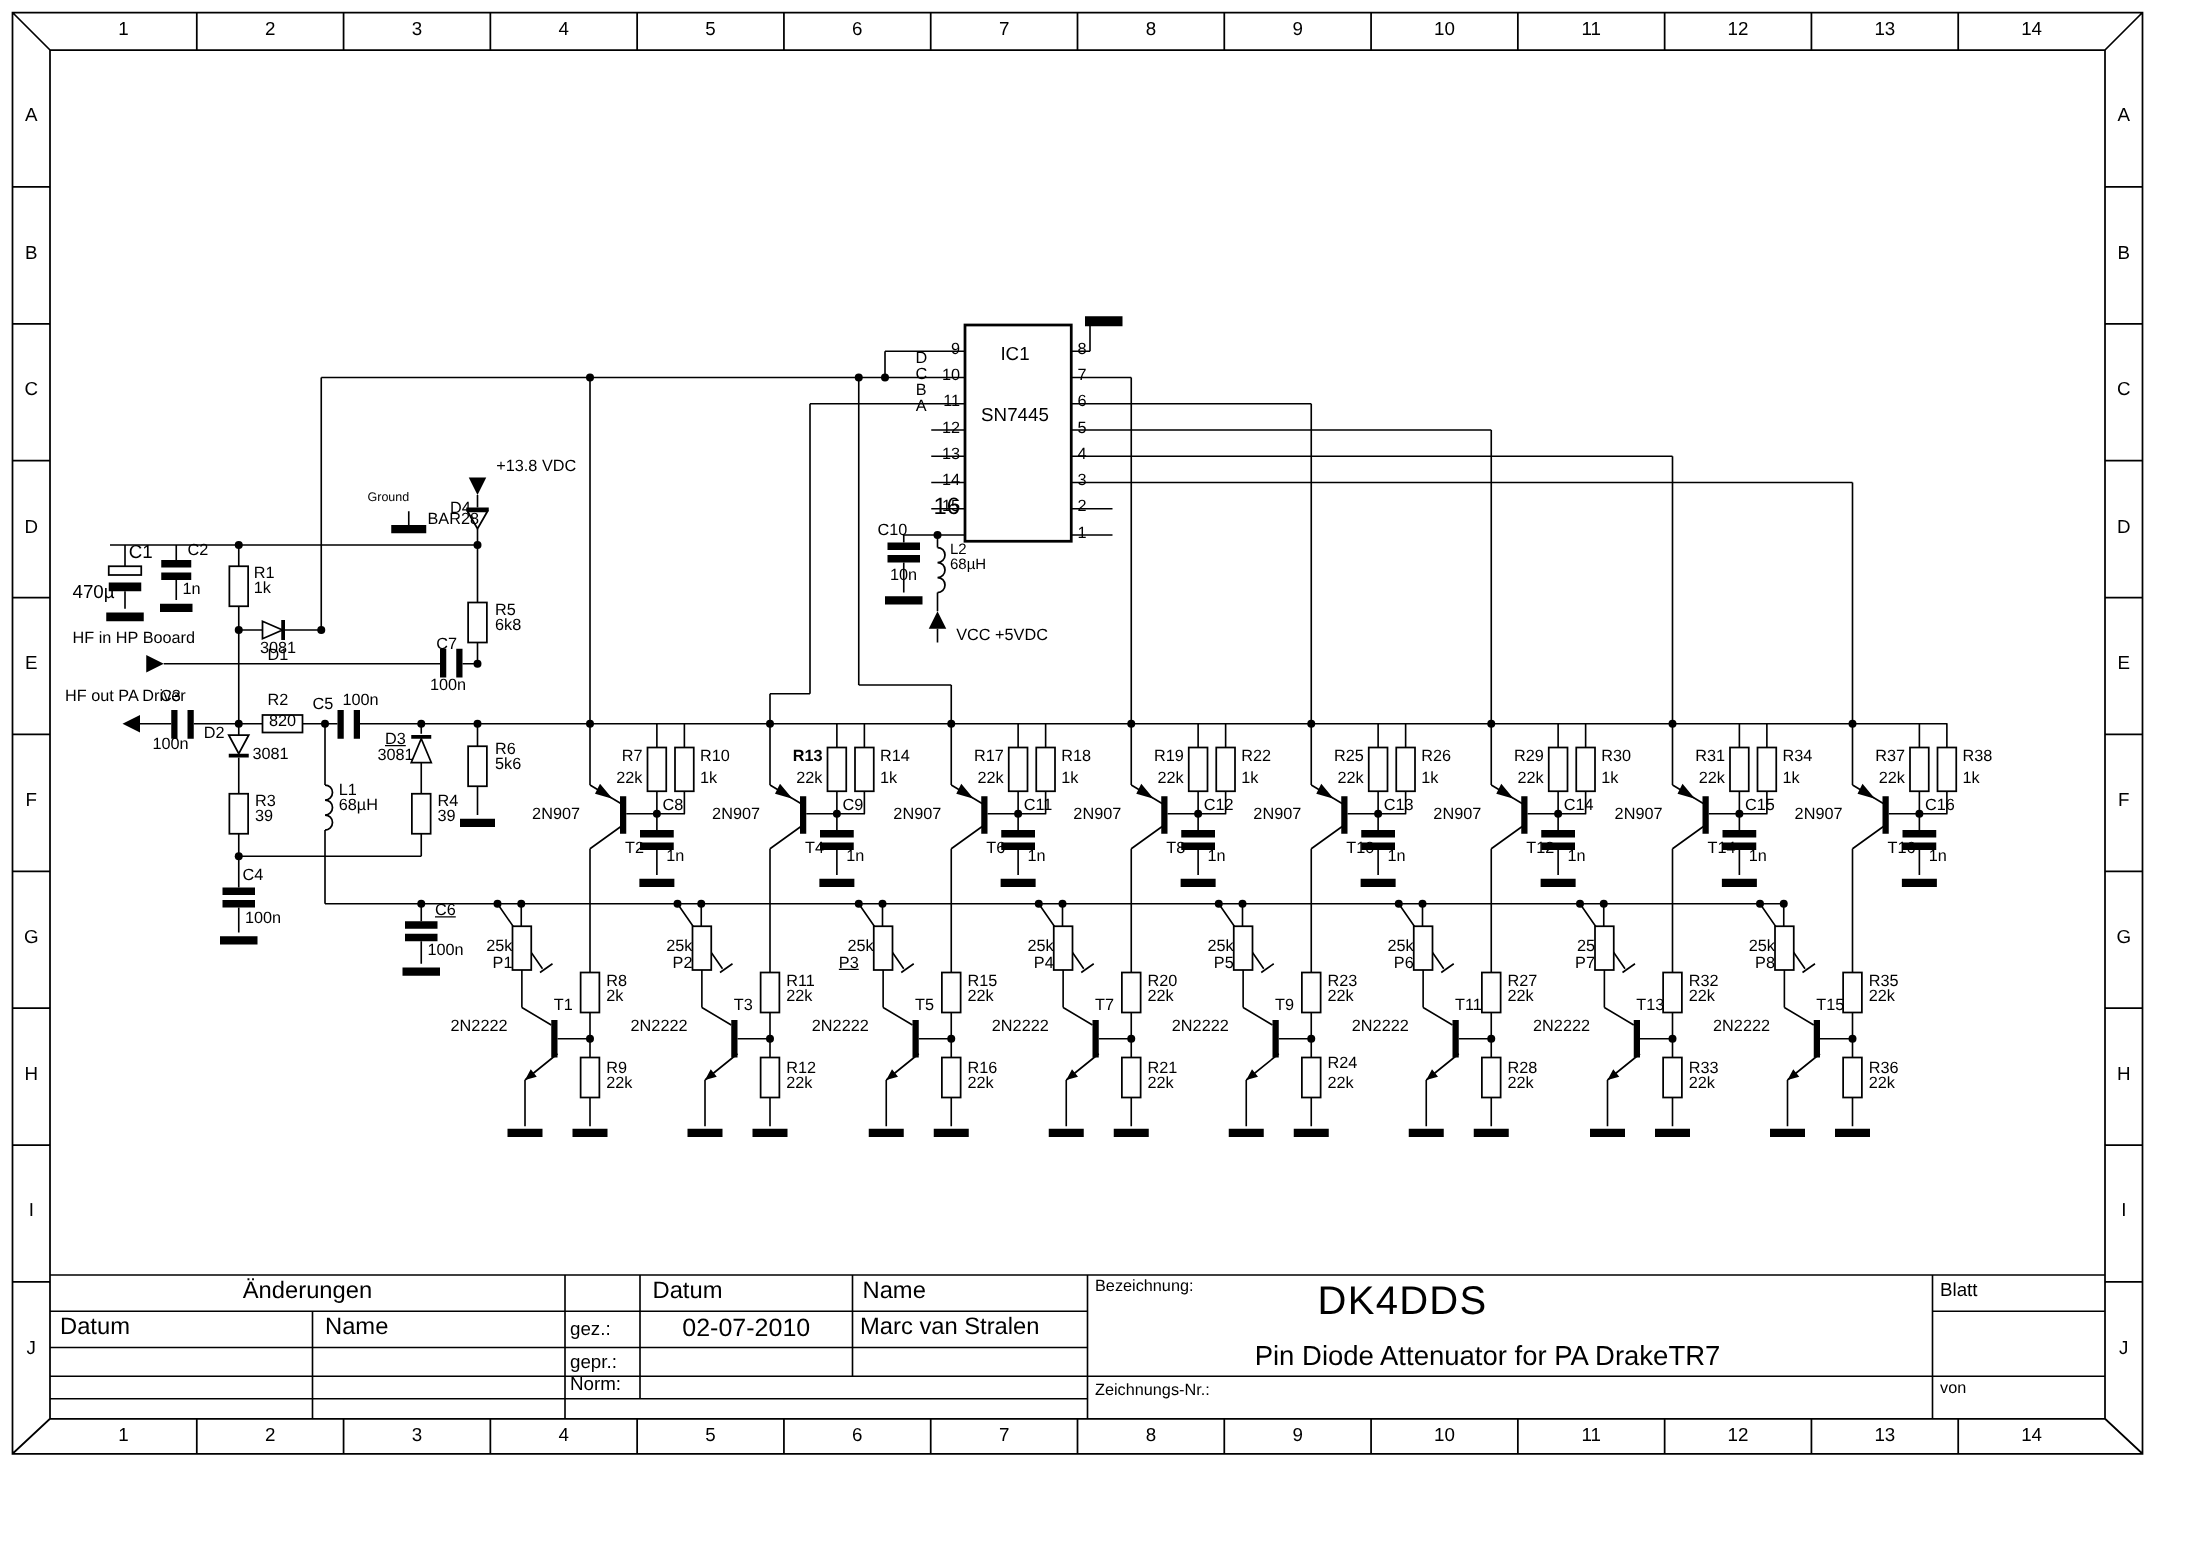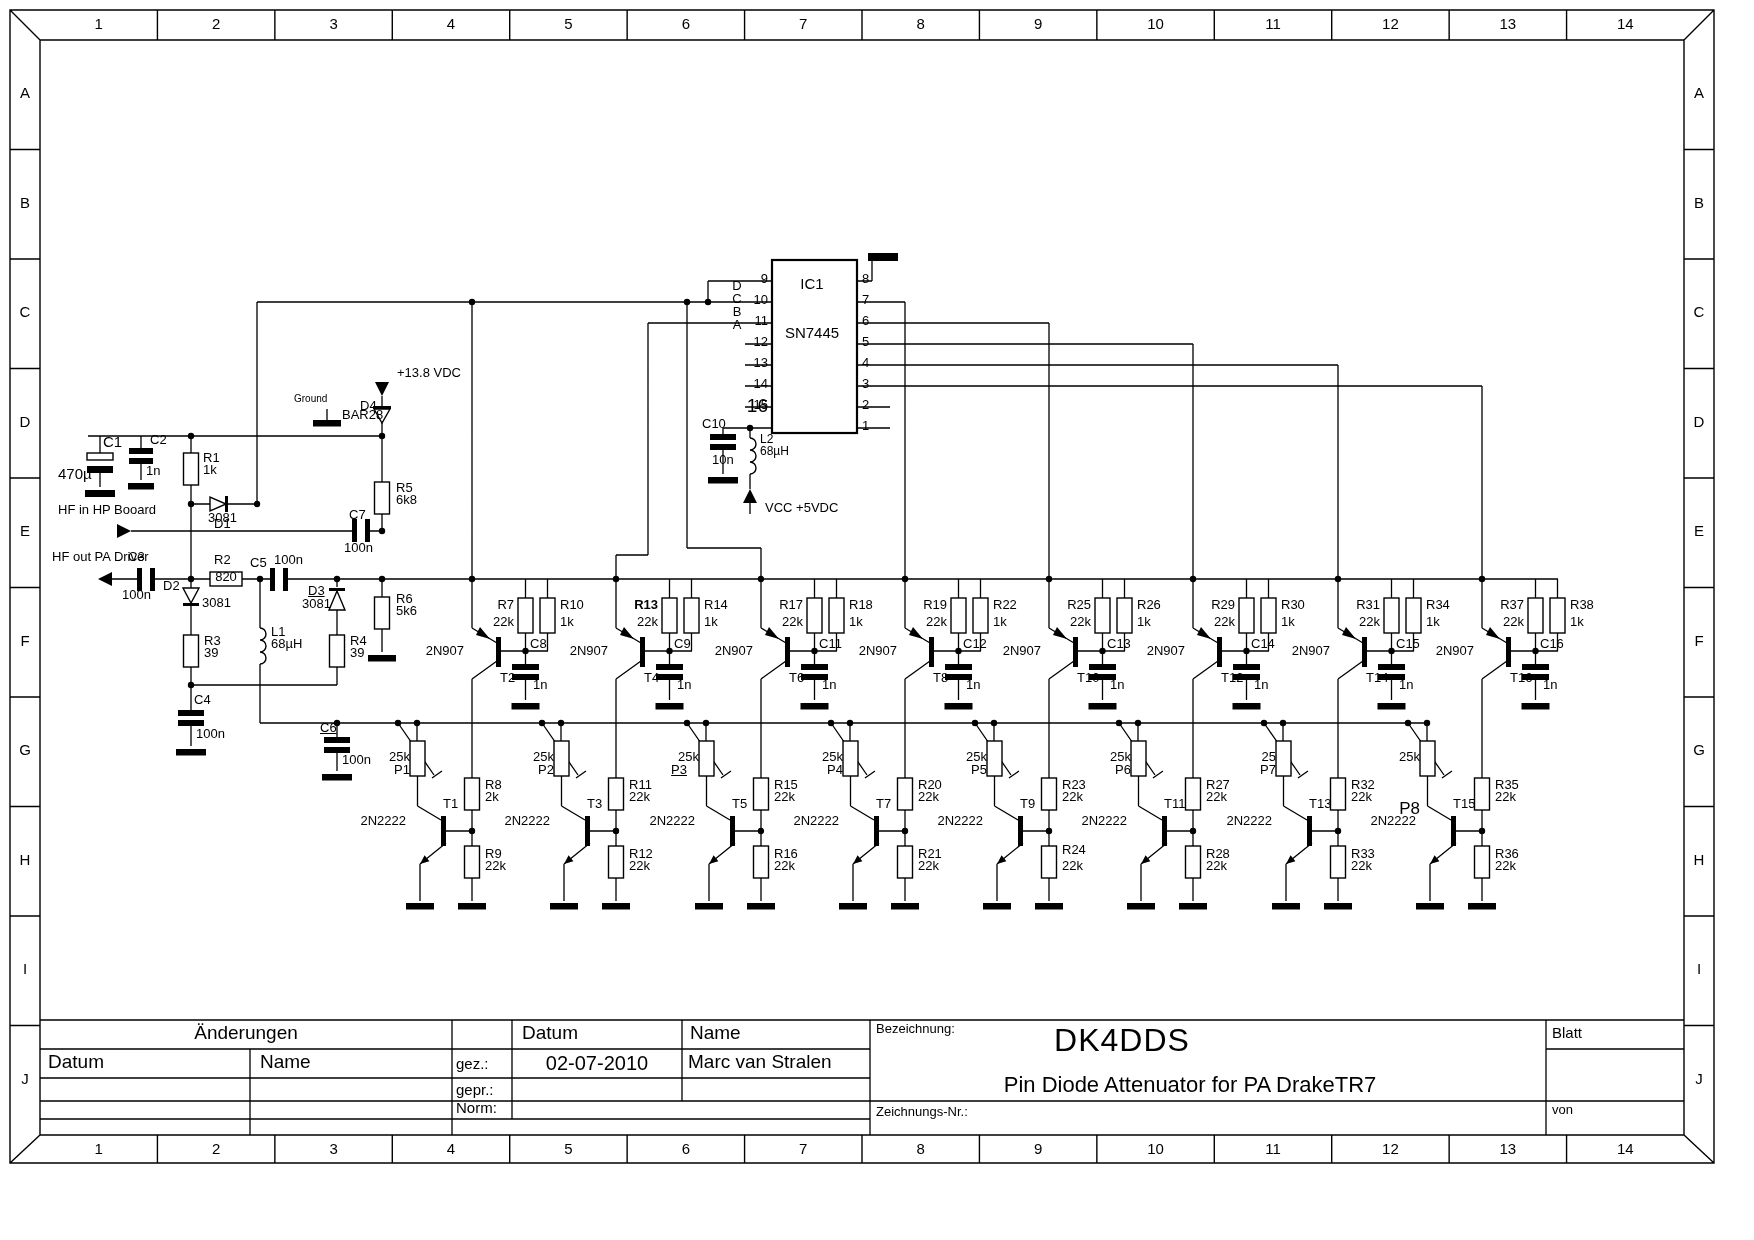--- a/index.html
+++ b/index.html
@@ -166,21 +166,21 @@
       <div class="lb" style="left: 308px; top: 584px; font-size: 13px; text-decoration: underline;">D3</div>
       <div class="lb" style="left: 302px; top: 597px; font-size: 13px;">3081</div>
       <div class="lb" style="left: 204px; top: 634px; font-size: 13px;">R3</div>
       <div class="lb" style="left: 204px; top: 646px; font-size: 13px;">39</div>
       <div class="lb" style="left: 350px; top: 634px; font-size: 13px;">R4</div>
       <div class="lb" style="left: 350px; top: 646px; font-size: 13px;">39</div>
       <div class="lb" style="left: 271px; top: 625px; font-size: 13px;">L1</div>
       <div class="lb" style="left: 271px; top: 637px; font-size: 13px;">68µH</div>
       <div class="lb" style="left: 194px; top: 693px; font-size: 13px;">C4</div>
       <div class="lb" style="left: 196px; top: 727px; font-size: 13px;">100n</div>
-      <div class="lb" style="left: 320px; top: 721px; font-size: 13px; text-decoration: underline;">C6</div>
+      <div class="lb" style="left: 348px; top: 721px; font-size: 13px; text-decoration: underline;">C6</div>
       <div class="lb" style="left: 342px; top: 753px; font-size: 13px;">100n</div>
       <div class="lb" style="left: 396px; top: 481px; font-size: 13px;">R5</div>
       <div class="lb" style="left: 396px; top: 493px; font-size: 13px;">6k8</div>
       <div class="lb" style="left: 349px; top: 508px; font-size: 13px;">C7</div>
       <div class="lb" style="left: 344px; top: 541px; font-size: 13px;">100n</div>
       <div class="lb" style="left: 396px; top: 592px; font-size: 13px;">R6</div>
       <div class="lb" style="left: 396px; top: 604px; font-size: 13px;">5k6</div>
       <div class="lb" style="left: 360px; top: 399px; font-size: 13px;">D4</div>
       <div class="lb" style="left: 342px; top: 408px; font-size: 13px;">BAR28</div>
       <div class="lb" style="left: 702px; top: 417px; font-size: 13px;">C10</div>
@@ -326,21 +326,21 @@
       <div class="lb" style="left: 1351px; top: 859px; font-size: 13px;">22k</div>
       <div class="lb r" style="left: 1524px; top: 598px; font-size: 13px;">R37</div>
       <div class="lb r" style="left: 1524px; top: 615px; font-size: 13px;">22k</div>
       <div class="lb" style="left: 1570px; top: 598px; font-size: 13px;">R38</div>
       <div class="lb" style="left: 1570px; top: 615px; font-size: 13px;">1k</div>
       <div class="lb r" style="left: 1474px; top: 644px; font-size: 13px;">2N907</div>
       <div class="lb" style="left: 1510px; top: 671px; font-size: 13px;">T16</div>
       <div class="lb" style="left: 1540px; top: 637px; font-size: 13px;">C16</div>
       <div class="lb" style="left: 1543px; top: 678px; font-size: 13px;">1n</div>
       <div class="lb r" style="left: 1420px; top: 750px; font-size: 13px;">25k</div>
-      <div class="lb r" style="left: 1420px; top: 800px; font-size: 17px;">P8</div>
+      <div class="lb r" style="left: 1420px; top: 763px; font-size: 13px;">P8</div>
       <div class="lb r" style="left: 1416px; top: 814px; font-size: 13px;">2N2222</div>
       <div class="lb" style="left: 1453px; top: 797px; font-size: 13px;">T15</div>
       <div class="lb" style="left: 1495px; top: 778px; font-size: 13px;">R35</div>
       <div class="lb" style="left: 1495px; top: 790px; font-size: 13px;">22k</div>
       <div class="lb" style="left: 1495px; top: 847px; font-size: 13px;">R36</div>
       <div class="lb" style="left: 1495px; top: 859px; font-size: 13px;">22k</div>
       <div class="lb c" style="left: 98.7143px; top: 16px; font-size: 15px;">1</div>
       <div class="lb c" style="left: 98.7143px; top: 1141px; font-size: 15px;">1</div>
       <div class="lb c" style="left: 216.143px; top: 16px; font-size: 15px;">2</div>
       <div class="lb c" style="left: 216.143px; top: 1141px; font-size: 15px;">2</div>

